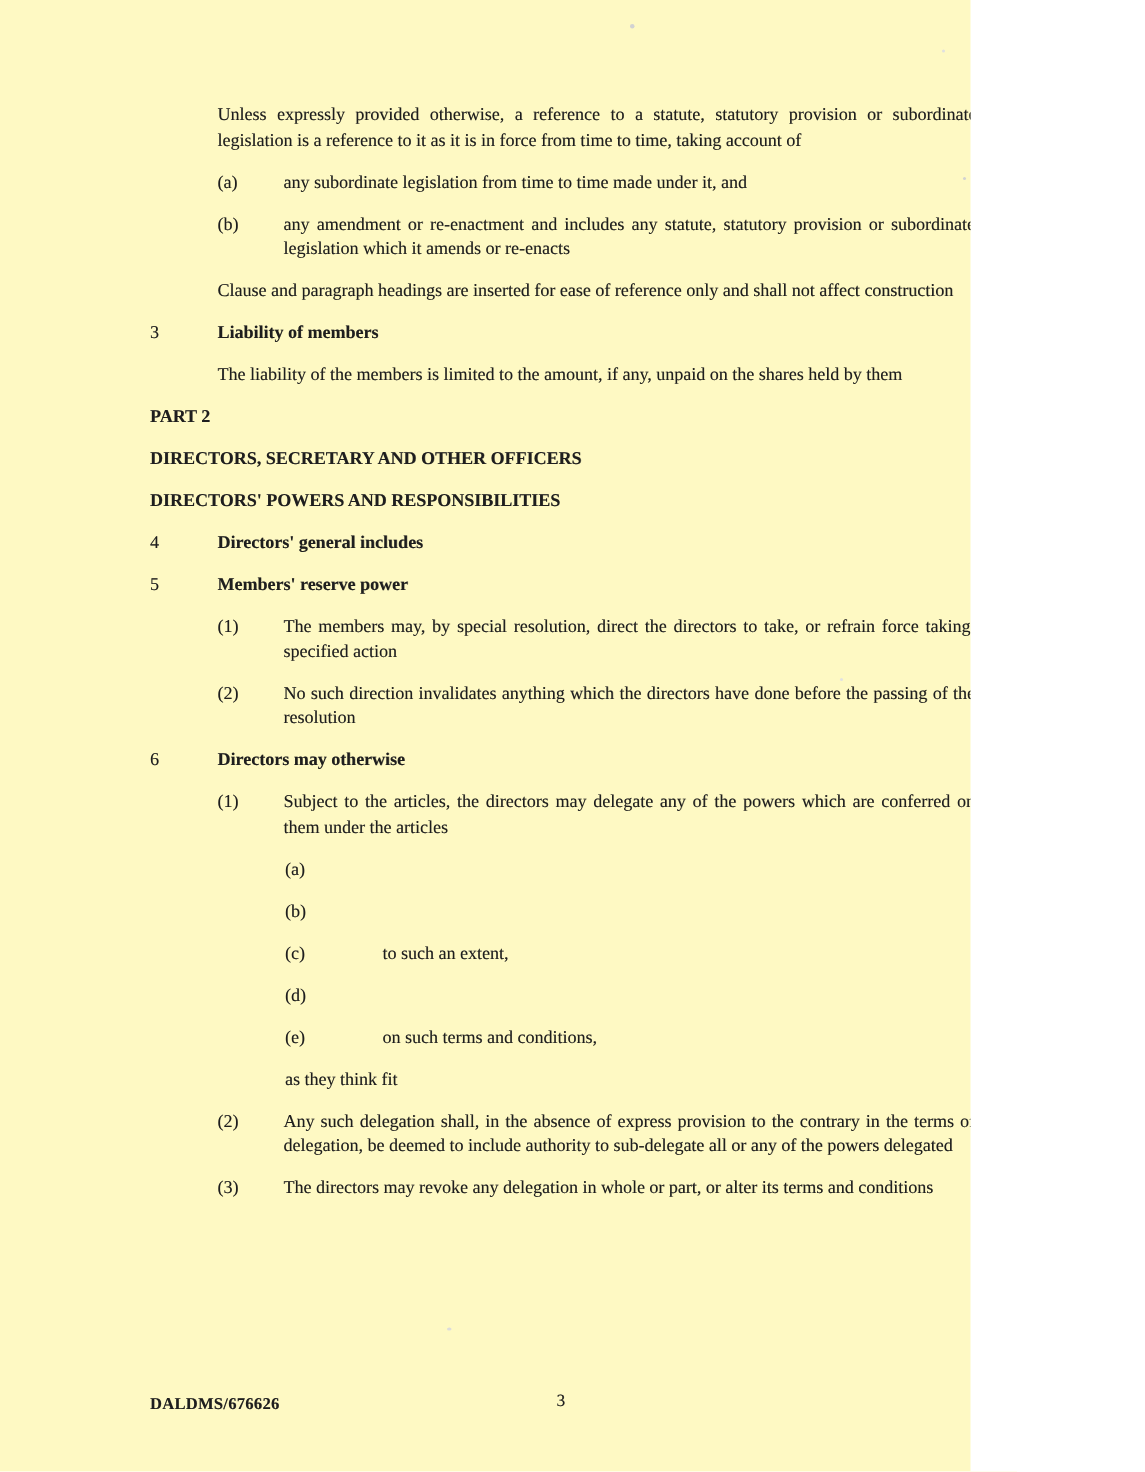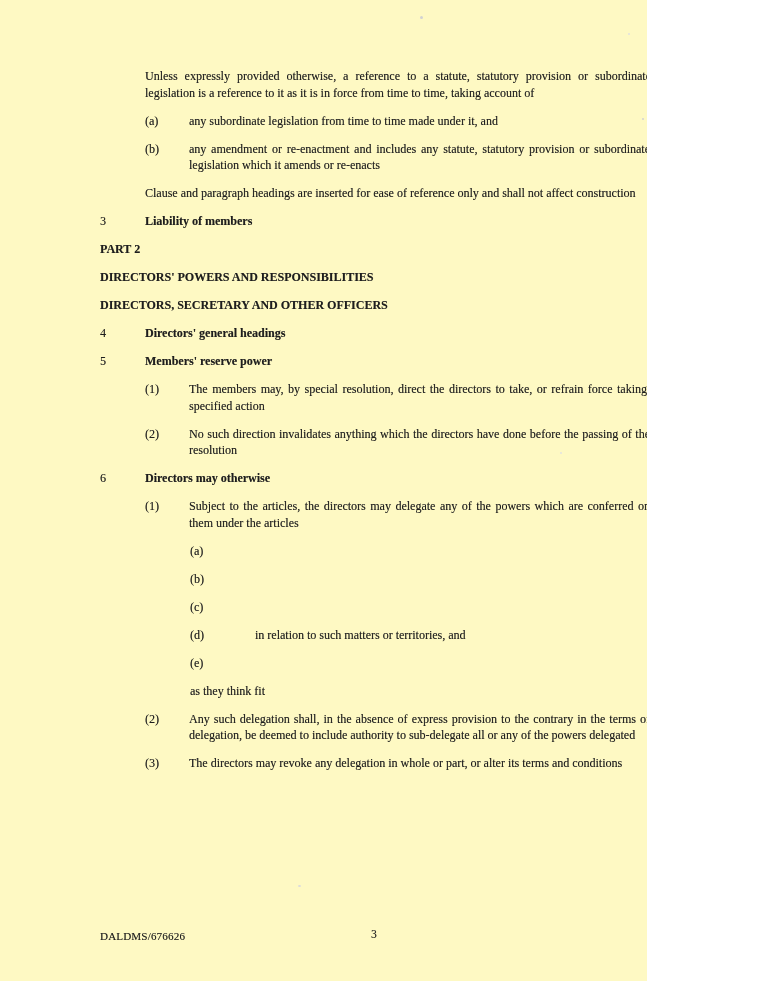--- a/index.html
+++ b/index.html
@@ -44,20 +44,21 @@
   .item2 .itext { width: 396px; }
 
   .closing { margin: 0 0 11.5px 90px; }
 
   .footer-ref {
     position: absolute;
     left: 100px;
     top: 930px;
     font-size: 11px;
     letter-spacing: 0.2px;
+    font-weight: bold;
   }
   .footer-page {
     position: absolute;
     left: 371px;
     top: 928px;
     font-size: 11.5px;
   }
 
   .speck {
     position: absolute;
@@ -87,28 +88,29 @@
       <span class="marker">(b)</span>
       <span class="itext">any amendment or re-enactment and includes any statute, statutory provision or subordinate legislation which it amends or re-enacts</span>
     </div>
 
     <p class="block indent justify">Clause and paragraph headings are inserted for ease of reference only and shall not affect construction</p>
 
     <div class="sec-head">
       <span class="sec-num">3</span>
       <span class="sec-title">Liability of members</span>
     </div>
+    <p class="block indent justify">The liability of the members is limited to the amount, if any, unpaid on the shares held by them</p>
 
     <p class="part">PART 2</p>
+    <p class="part">DIRECTORS, SECRETARY AND OTHER OFFICERS</p>
     <p class="part">DIRECTORS' POWERS AND RESPONSIBILITIES</p>
-    <p class="part">DIRECTORS, SECRETARY AND OTHER OFFICERS</p>
 
     <div class="sec-head">
       <span class="sec-num">4</span>
-      <span class="sec-title">Directors' general headings</span>
+      <span class="sec-title">Directors' general includes</span>
     </div>
 
     <div class="sec-head">
       <span class="sec-num">5</span>
       <span class="sec-title">Members' reserve power</span>
     </div>
     <div class="item1">
       <span class="marker">(1)</span>
       <span class="itext">The members may, by special resolution, direct the directors to take, or refrain force taking, specified action</span>
     </div>
@@ -127,27 +129,28 @@
     </div>
 
     <div class="item2">
       <span class="marker">(a)</span>
     </div>
     <div class="item2">
       <span class="marker">(b)</span>
     </div>
     <div class="item2">
       <span class="marker">(c)</span>
+      <span class="itext">to such an extent,</span>
     </div>
     <div class="item2">
       <span class="marker">(d)</span>
-      <span class="itext">in relation to such matters or territories, and</span>
     </div>
     <div class="item2">
       <span class="marker">(e)</span>
+      <span class="itext">on such terms and conditions,</span>
     </div>
 
     <p class="block closing">as they think fit</p>
 
     <div class="item1">
       <span class="marker">(2)</span>
       <span class="itext">Any such delegation shall, in the absence of express provision to the contrary in the terms of delegation, be deemed to include authority to sub-delegate all or any of the powers delegated</span>
     </div>
     <div class="item1">
       <span class="marker">(3)</span>

